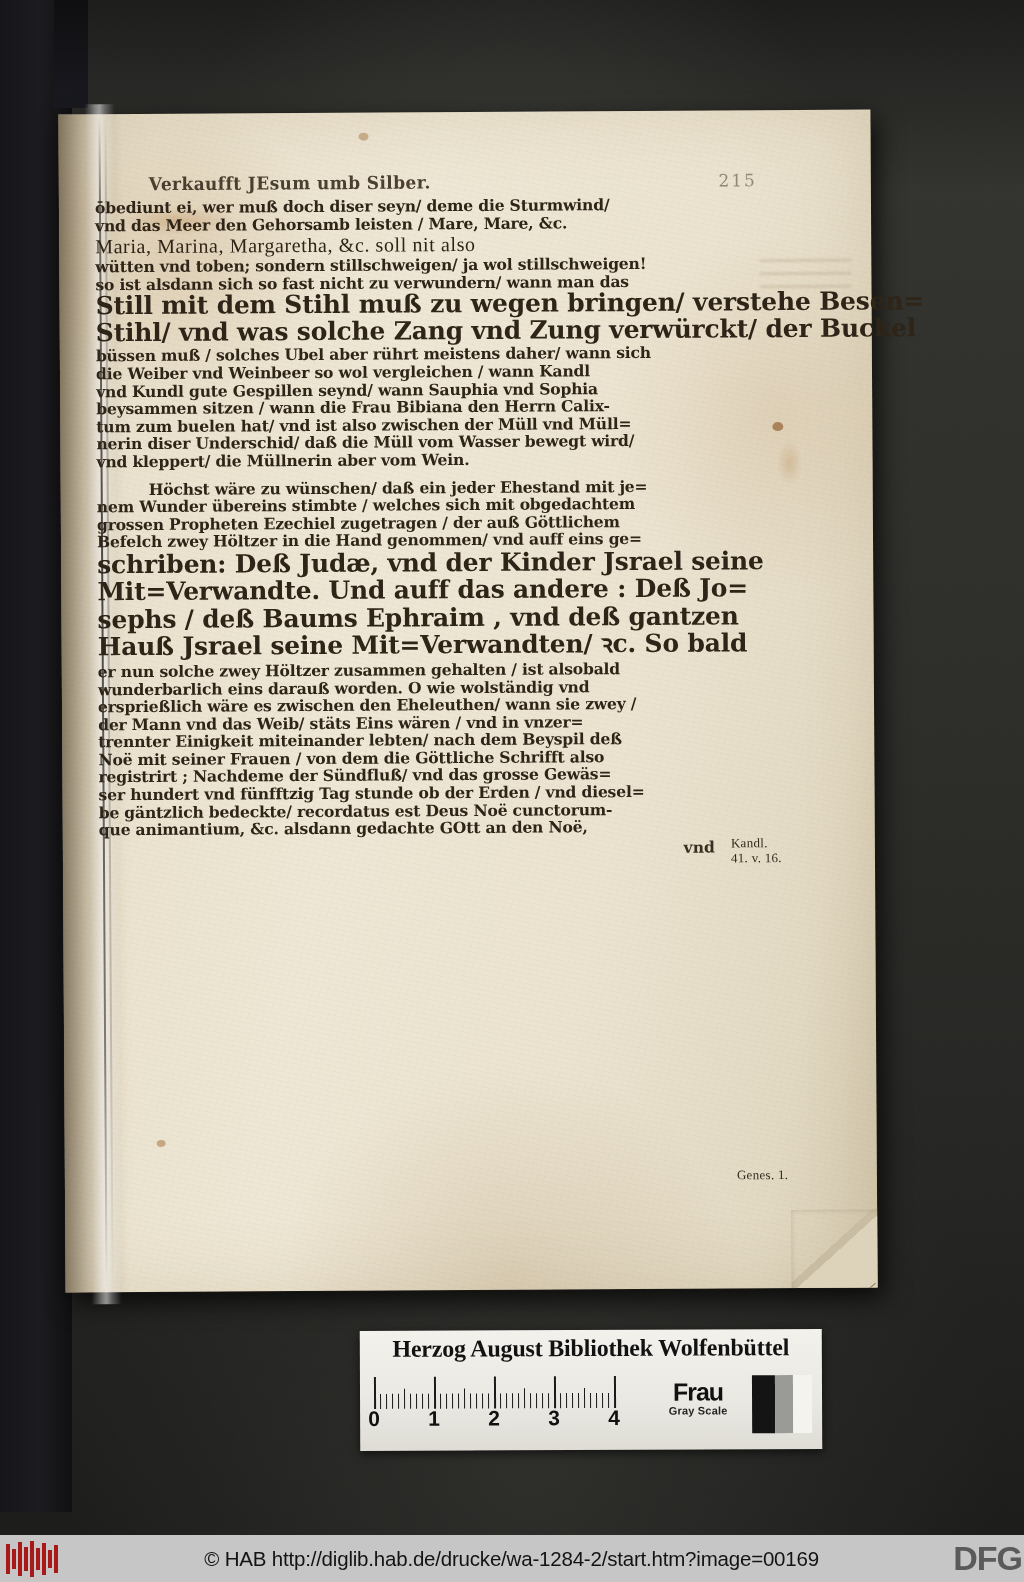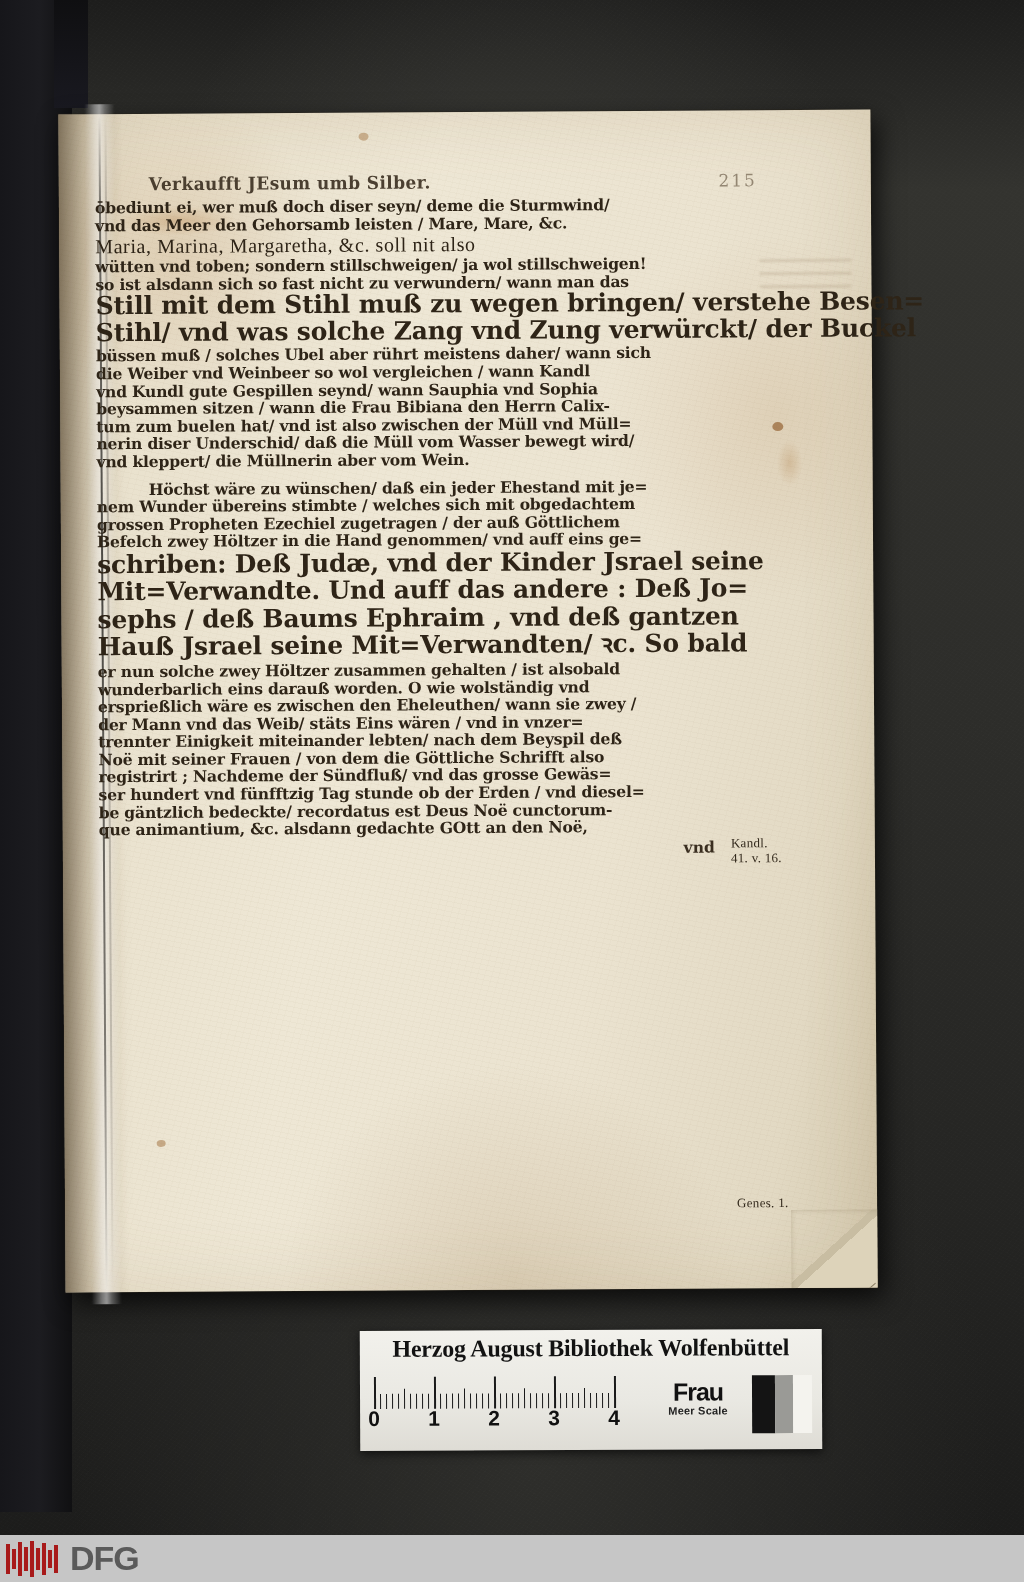--- a/index.html
+++ b/index.html
@@ -197,21 +197,21 @@
         <div class="ln fr sz14">que animantium, &amp;c. alsdann gedachte GOtt an den Noë,</div>
       </div>
 
       <div class="catchword">vnd</div>
     </div>
 
     <div class="marg" style="left:668px;top:726px;">
       <div>Kandl.</div>
       <div>41. v. 16.</div>
     </div>
-    <div class="marg" style="left:672px;top:1086px;text-align:right;">
+    <div class="marg" style="left:672px;top:1058px;text-align:right;">
       <div>Genes. 1.</div>
     </div>
 
     <div class="dogear">
       <div class="fold"></div>
         <div class="crease"></div>
     </div>
   </div>
 
   <div class="card">
@@ -265,21 +265,21 @@
           <span style="left: -6px;">0</span>
           <span style="left: 54px;">1</span>
           <span style="left: 114px;">2</span>
           <span style="left: 174px;">3</span>
           <span style="left: 234px;">4</span>
         </div>
     </div>
 
     <div class="kodak">
       <div class="k">Frau</div>
-      <div class="gs">Meer Scale</div>
+      <div class="gs">Gray Scale</div>
     </div>
 
     <div class="patches">
       <div style="width:38%;background:#141414;"></div>
       <div style="width:30%;background:#9a9a96;"></div>
       <div style="width:32%;background:#f4f3ee;"></div>
     </div>
   </div>
 
   <div class="footer">
@@ -287,16 +287,17 @@
         <i style="height: 30px;"></i>
         <i style="height: 20px;"></i>
         <i style="height: 34px;"></i>
         <i style="height: 24px;"></i>
         <i style="height: 36px;"></i>
         <i style="height: 22px;"></i>
         <i style="height: 32px;"></i>
         <i style="height: 18px;"></i>
         <i style="height: 28px;"></i>
       </div>
+    <div class="url">© HAB http://diglib.hab.de/drucke/wa-1284-2/start.htm?image=00169</div>
     <div class="dfg">DFG</div>
   </div>
 
 </div>
 
 </body></html>

